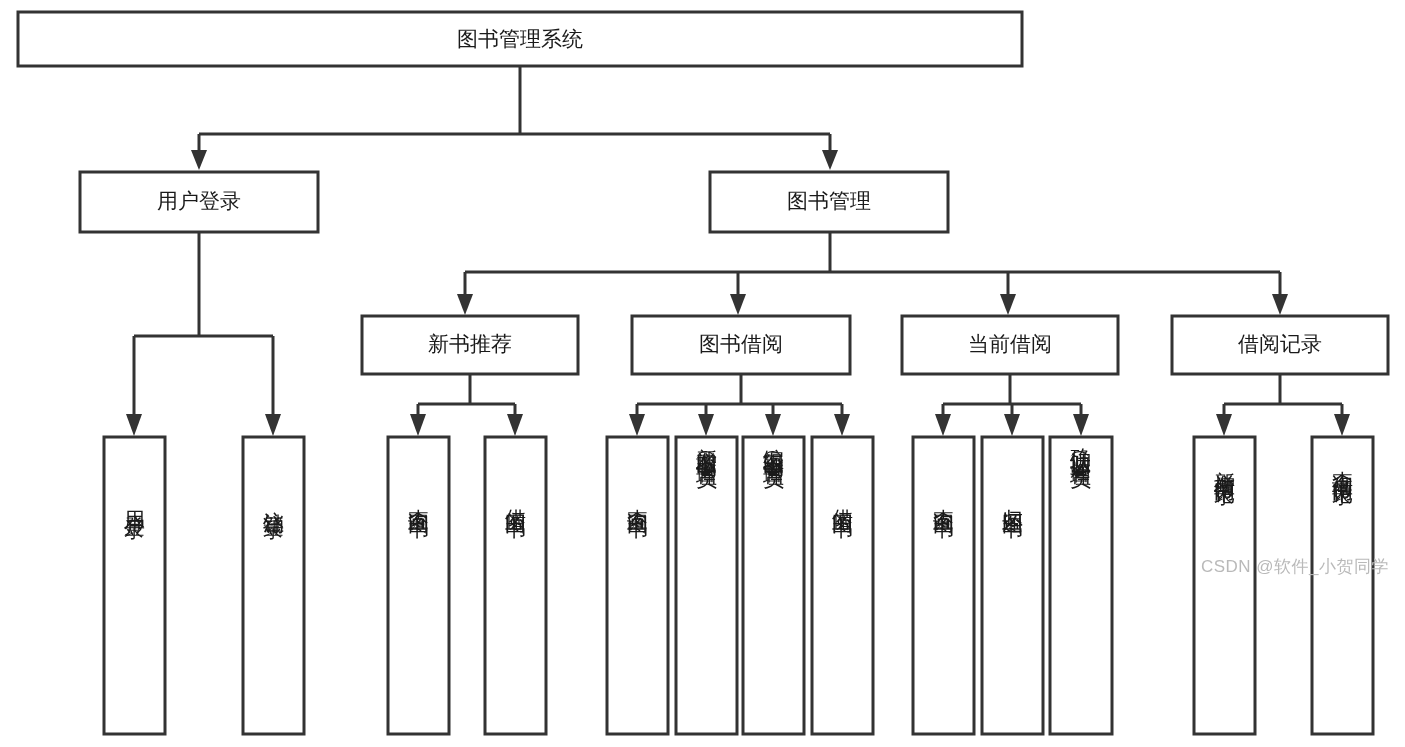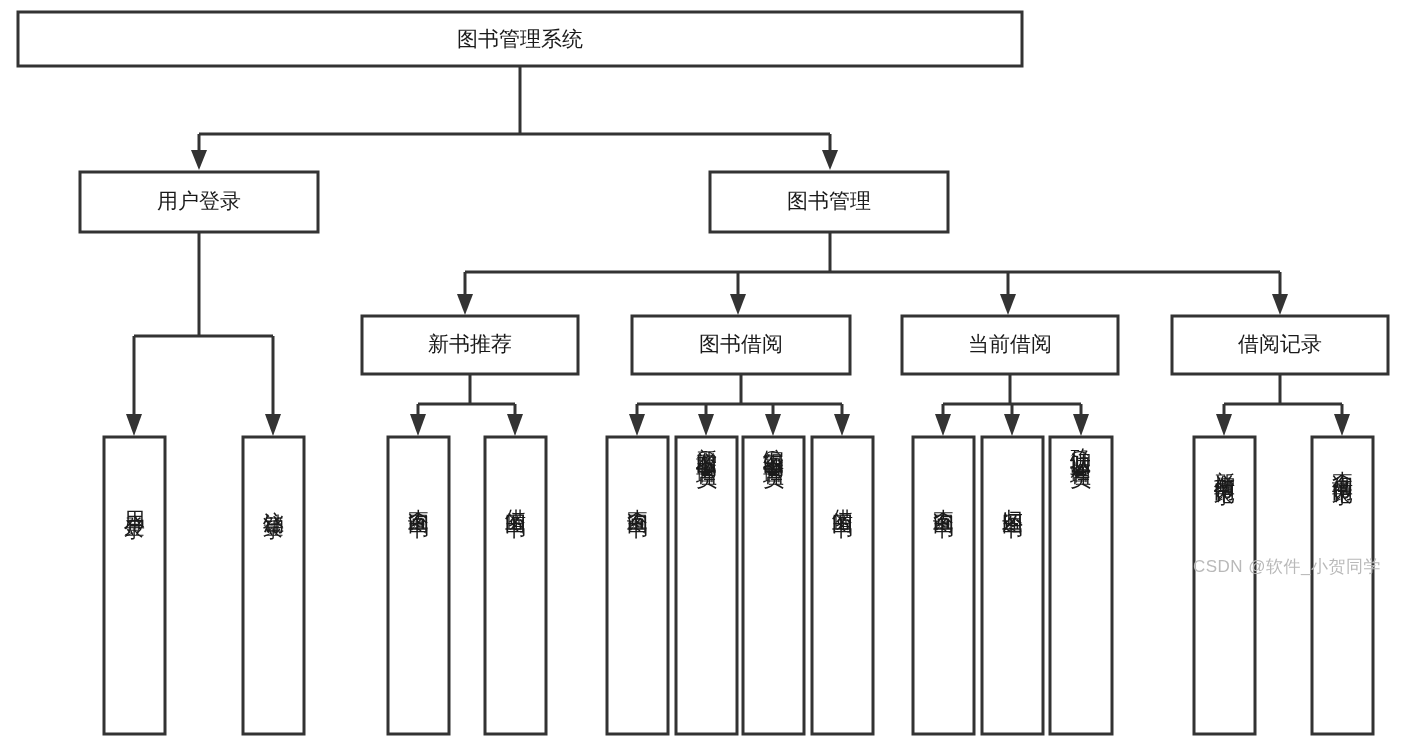--- a/index.html
+++ b/index.html
@@ -51,21 +51,21 @@
   .node-label-leaf {
     font-family: "Liberation Sans", sans-serif;
     font-size: 21px;
     fill: #1a1a1a;
     text-anchor: middle;
     writing-mode: vertical-rl;
     letter-spacing: 3px;
   }
   .watermark-text {
     position: absolute;
-    right: 24px;
+    right: 16px;
     bottom: 4px;
     font-family: "Liberation Sans", sans-serif;
     font-size: 17px;
     color: #b9b9b9;
     white-space: nowrap;
     letter-spacing: 0.5px;
   }
 </style>
 </head>
 <body>

